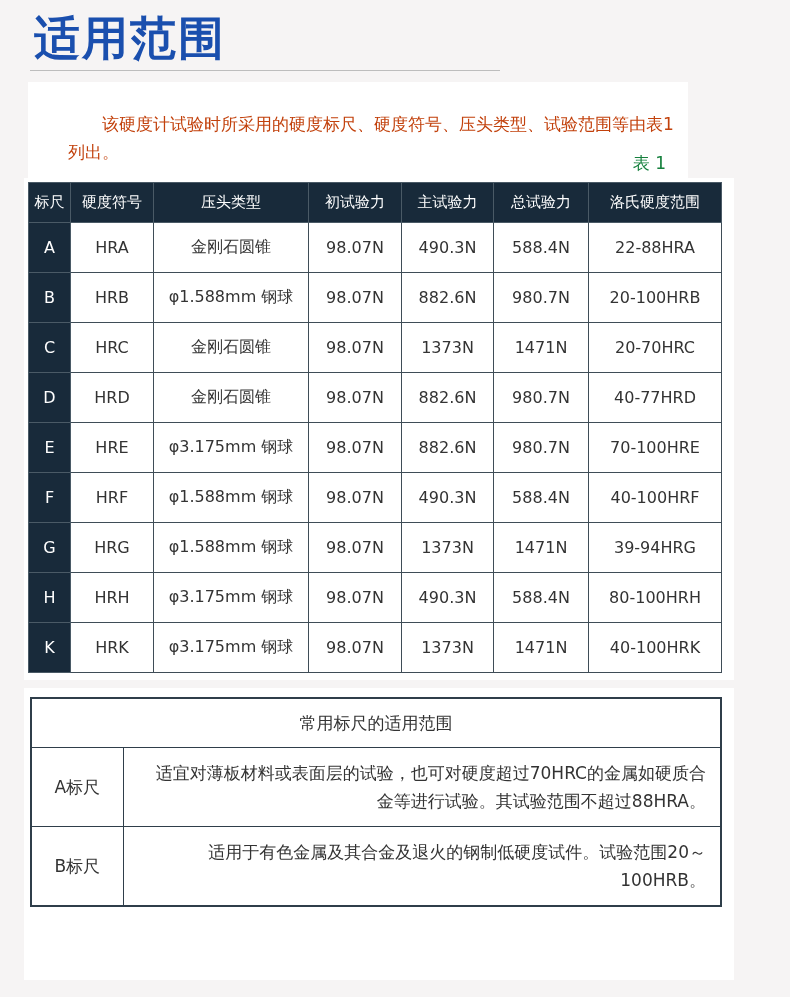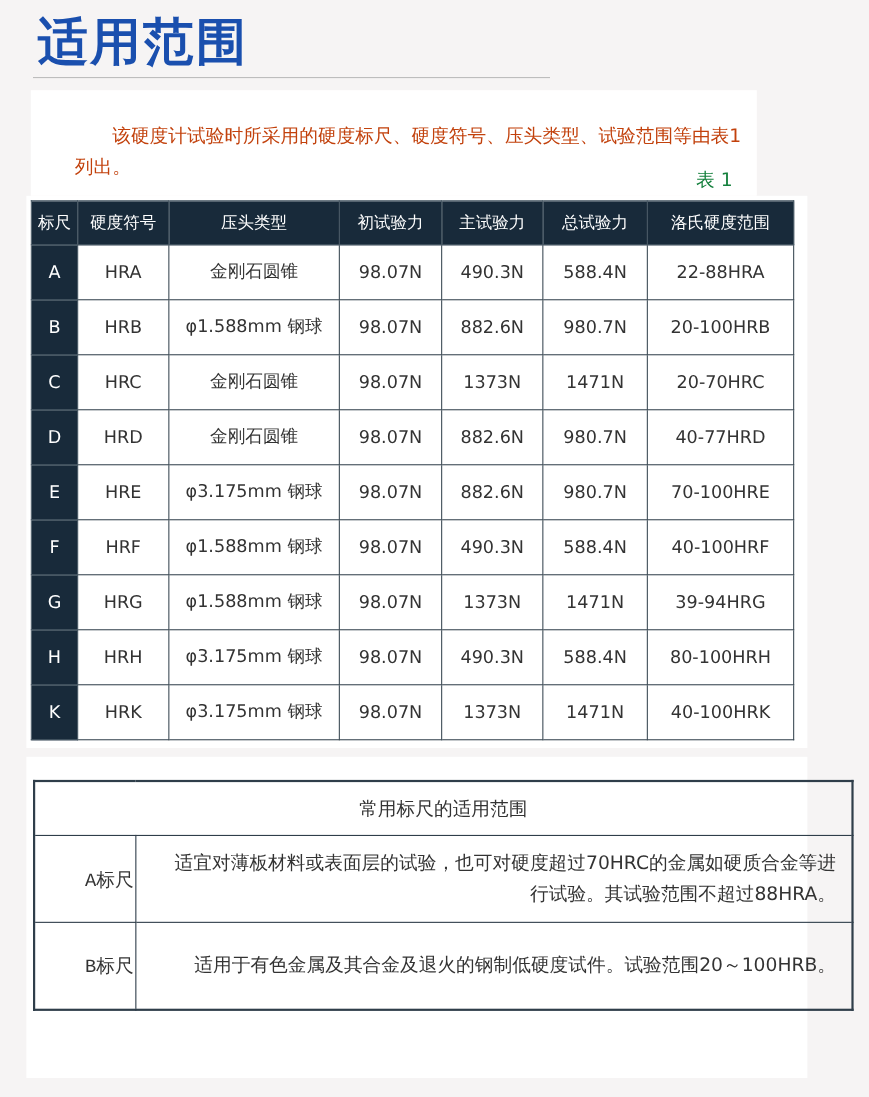--- a/index.html
+++ b/index.html
@@ -8,24 +8,24 @@
   .title-rule{position:absolute;left:30px;top:70px;width:470px;height:1px;background:#bdbdbd;}
   .intro{position:absolute;left:28px;top:82px;width:660px;height:96px;background:#ffffff;}
   .intro p{margin:16px;position:absolute;left:24px;top:12px;width:620px;font-size:17px;line-height:28px;text-indent:2em;color:#c2410c;}
   .intro .cap{position:absolute;right:22px;top:70px;font-size:17px;color:#15803d;}
   .t1wrap{position:absolute;left:24px;top:178px;width:710px;height:502px;background:#ffffff;}
   table.t1{position:absolute;left:4px;top:4px;border-collapse:collapse;table-layout:fixed;}
   table.t1 th{background:#182a3a;color:#ffffff;font-weight:normal;font-size:15px;height:39px;border:1px solid #4a5a66;text-align:center;padding:0;}
   table.t1 td{height:49px;border:1px solid #3f4d57;text-align:center;font-size:16px;color:#333;padding:0;white-space:nowrap;}
   table.t1 td.lab{background:#182a3a;color:#fff;border-color:#4a5a66;}
   .t2wrap{position:absolute;left:24px;top:688px;width:710px;height:292px;background:#ffffff;}
-  table.t2{position:absolute;left:6px;top:21px;width:746px;border-collapse:collapse;table-layout:fixed;border:2px solid #2f3e4a;}
+  table.t2{position:absolute;left:6px;top:9px;width:692px;border-collapse:collapse;table-layout:fixed;border:2px solid #2f3e4a;}
   table.t2 th{font-weight:normal;font-size:17px;height:46px;border:1px solid #2f3e4a;color:#333;}
   table.t2 td{border:1px solid #2f3e4a;font-size:17px;color:#333;height:76px;}
-  table.t2 td.lab{text-align:right;font-family:Liberation Mono, monospace;}
+  table.t2 td.lab{text-align:center;}
   table.t2 td.desc{padding:0 14px 0 22px;line-height:28px;text-align:right;}
 </style>
 </head>
 <body>
 
 <div class="title">适用范围</div>
 <div class="title-rule"></div>
 
 <div class="intro">
   <p>该硬度计试验时所采用的硬度标尺、硬度符号、压头类型、试验范围等由表1列出。</p>

